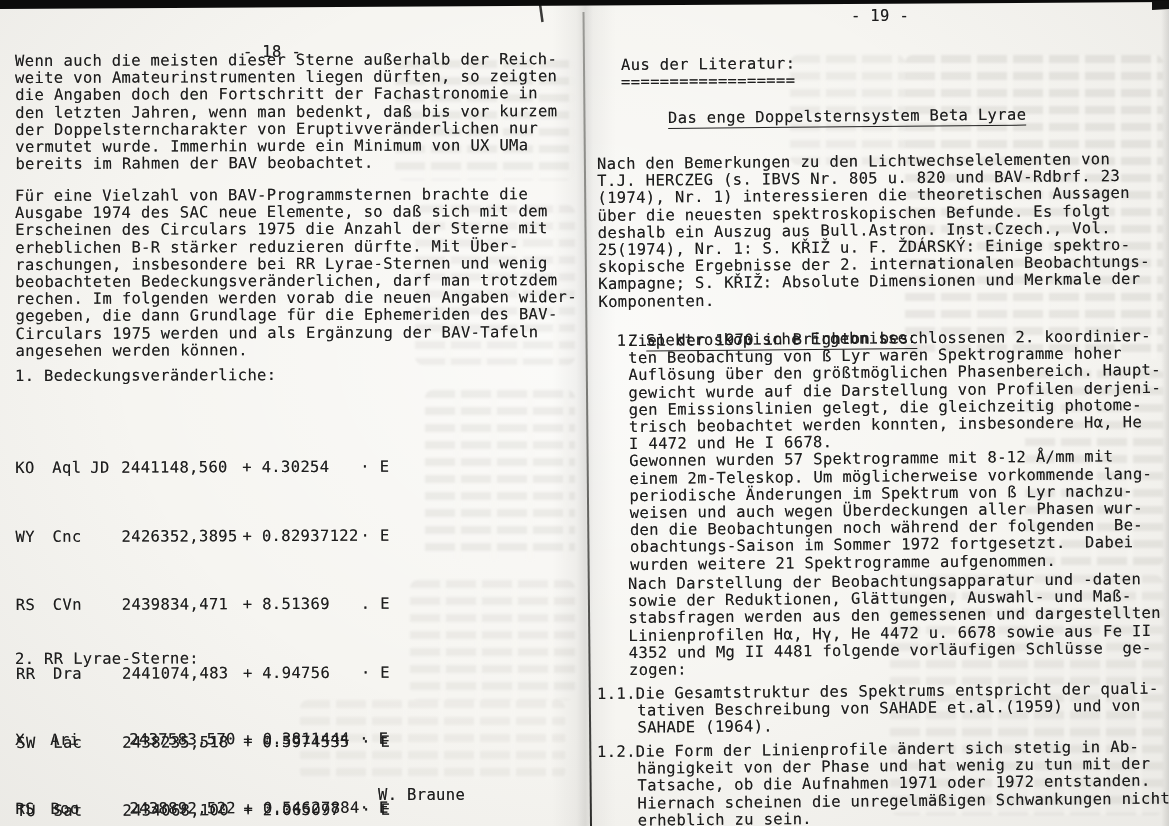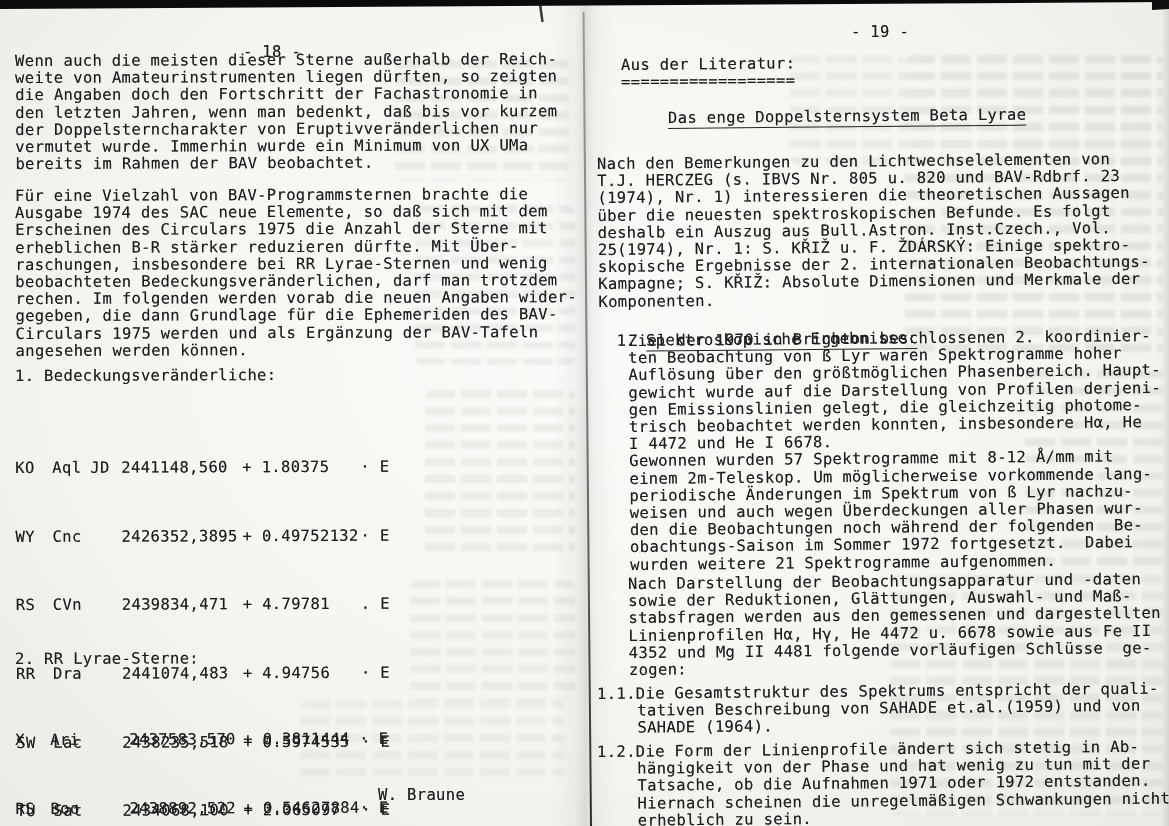--- a/index.html
+++ b/index.html
@@ -92,39 +92,39 @@
 <div class="txt tiltL" style="left:15px;top:368px">1. Bedeckungsveränderliche:</div>
 
 <div class="txt table t1 tiltL" style="left:15px;top:391px">
   
 
     <div class="trow">
       <span>KO</span>
       <span>Aql</span>
       <span>JD</span>
       <span>2441148,560</span>
-      <span>+ 1.80375</span>
+      <span>+ 4.30254</span>
       <span>· E</span>
     </div>
   
     <div class="trow">
       <span>WY</span>
       <span>Cnc</span>
       <span></span>
       <span>2426352,3895</span>
-      <span>+ 0.49752132</span>
+      <span>+ 0.82937122</span>
       <span>· E</span>
     </div>
   
     <div class="trow">
       <span>RS</span>
       <span>CVn</span>
       <span></span>
       <span>2439834,471</span>
-      <span>+ 4.79781</span>
+      <span>+ 8.51369</span>
       <span>. E</span>
     </div>
   
     <div class="trow">
       <span>RR</span>
       <span>Dra</span>
       <span></span>
       <span>2441074,483</span>
       <span>+ 4.94756</span>
       <span>· E</span>
@@ -192,21 +192,21 @@
   
     
   
     
   
     
   </div>
 
 <div class="txt" style="left:378px;top:787px">W. Braune</div>
 
-<div class="txt" style="left:851px;top:24px">- 19 -</div>
+<div class="txt" style="left:851px;top:8px">- 19 -</div>
 
 <div class="txt tiltR" style="left:621px;top:57px">Aus der Literatur:</div>
 <div class="txt tiltR" style="left:621px;top:74px">==================</div>
 
 <div class="txt tiltR" style="left:668px;top:110px"><span class="u">Das enge Doppelsternsystem Beta Lyrae</span></div>
 
 <div class="txt tiltR" style="left:597px;top:156px">Nach den Bemerkungen zu den Lichtwechselelementen von
 T.J. HERCZEG (s. IBVS Nr. 805 u. 820 und BAV-Rdbrf. 23
 (1974), Nr. 1) interessieren die theoretischen Aussagen
 über die neuesten spektroskopischen Befunde. Es folgt

